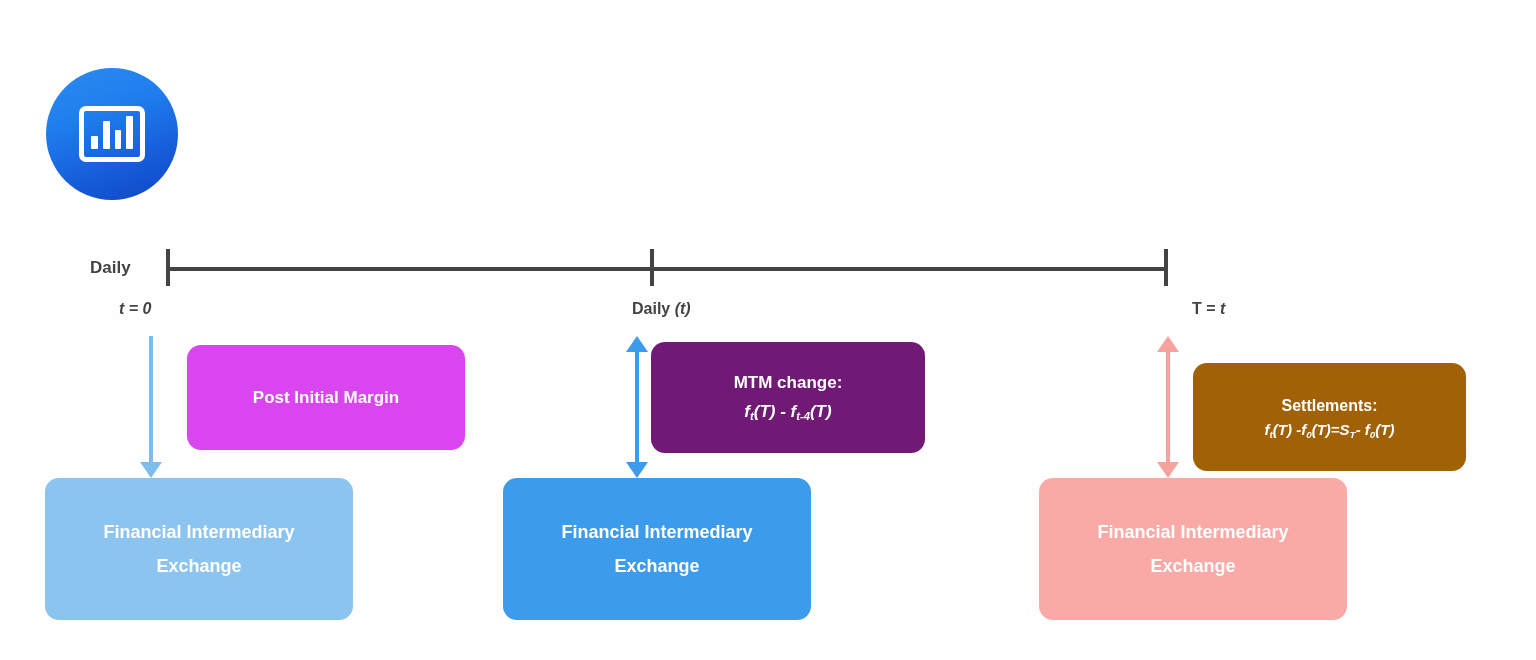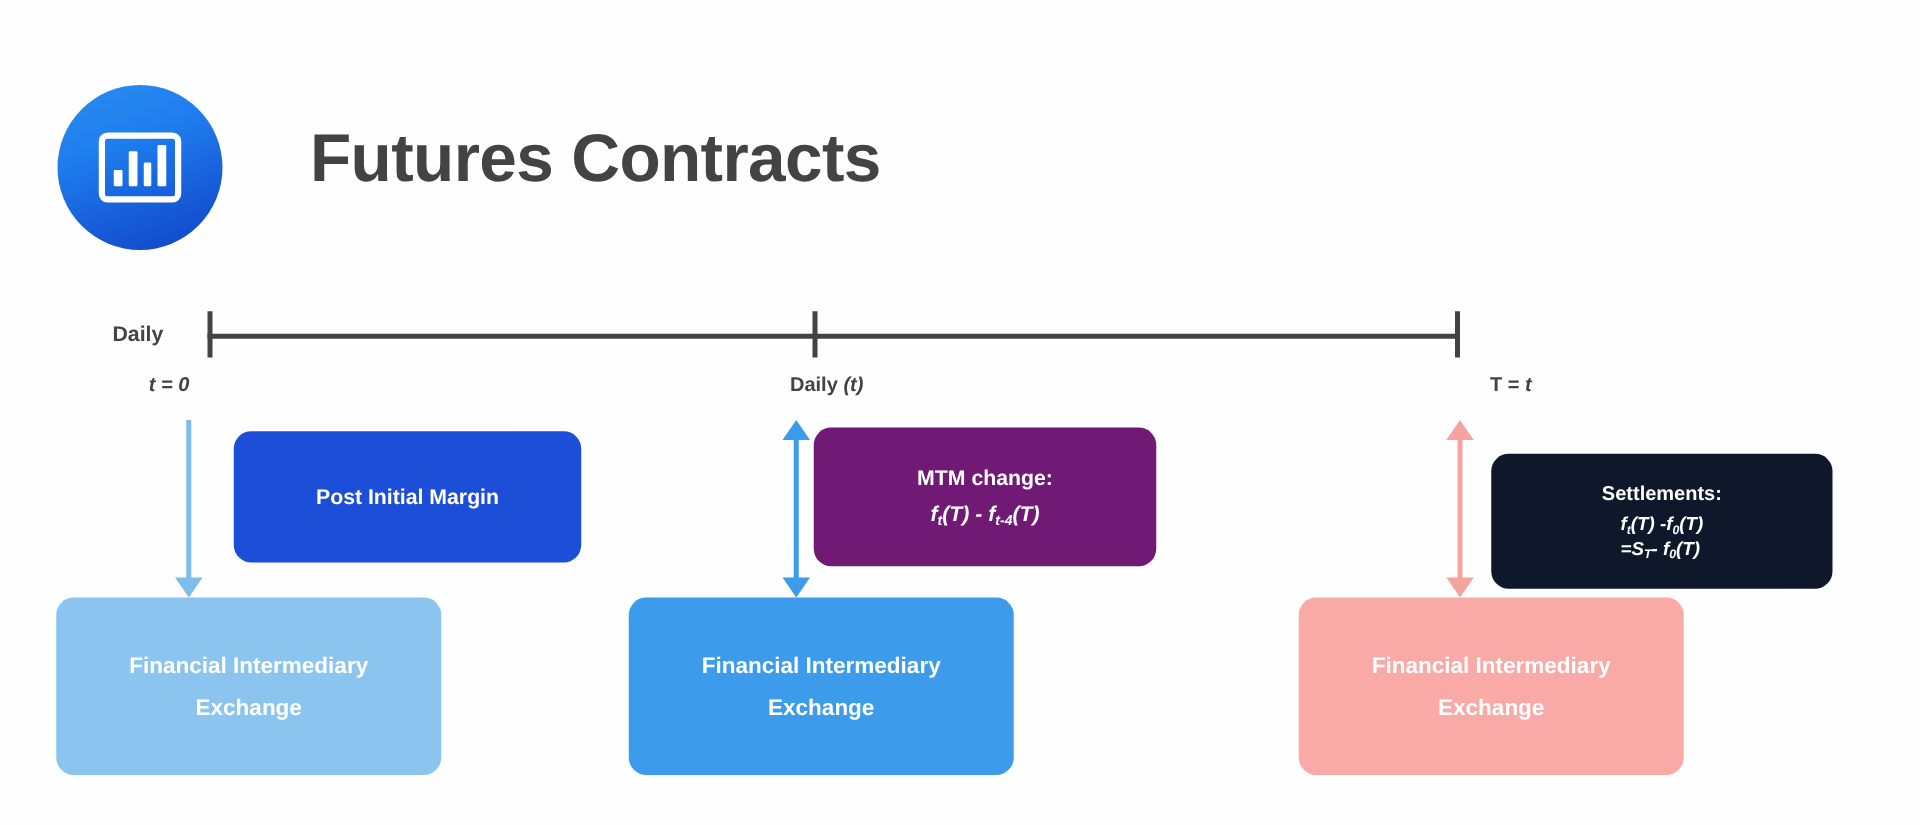--- a/index.html
+++ b/index.html
@@ -155,43 +155,42 @@
     align-items: center;
     justify-content: center;
     color: #ffffff;
     text-align: center;
     font-weight: bold;
   }
 
   .box-post-margin {
     left: 187px; top: 345px;
     width: 278px; height: 105px;
-    background: #1d4ed8;
+    background: #d946ef;
     font-size: 17px;
   }
 
   .box-mtm {
     left: 651px; top: 342px;
     width: 274px; height: 111px;
     background: #701a75;
     font-size: 17px;
     gap: 9px;
   }
 
   .box-settlements {
     left: 1193px; top: 363px;
     width: 273px; height: 108px;
-    background: #0f172a;
+    background: #a16207;
     padding-top: 2px;
     gap: 5px;
   }
   .box-settlements .st-title { font-size: 16px; }
   .box-settlements .formula-block {
     display: flex;
-    flex-direction: column;
     align-items: flex-start;
     line-height: 1.28;
     font-size: 15px;
   }
 
   .box-entity {
     width: 308px;
     height: 142px;
     font-size: 18px;
     line-height: 1.9;
@@ -220,21 +219,20 @@
 
   <div class="logo-circle">
     <div class="logo-frame">
       <i></i>
       <i></i>
       <i></i>
       <i></i>
     </div>
   </div>
 
-  <div class="page-title">Futures Contracts</div>
 
   <div class="timeline-label">Daily</div>
   <div class="timeline-axis"></div>
 
   <div class="tick t0"></div>
   <div class="tick tmid"></div>
   <div class="tick tend"></div>
 
   <div class="tick-caption c0">
     <span class="it">t = 0</span>

